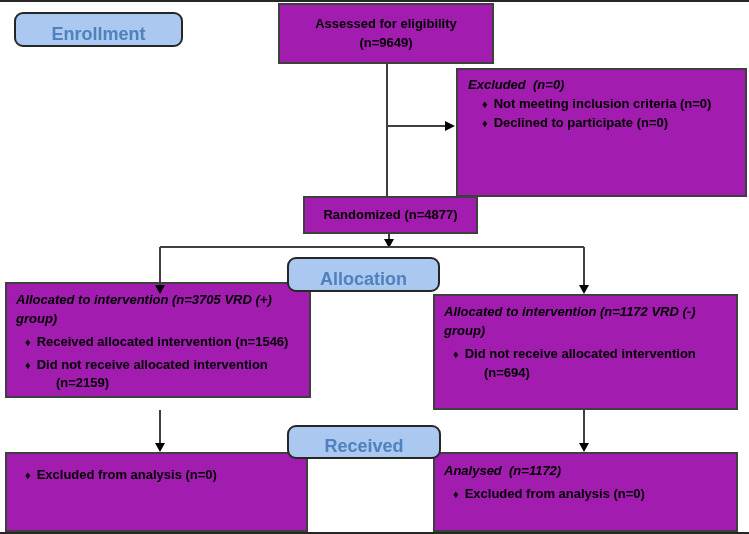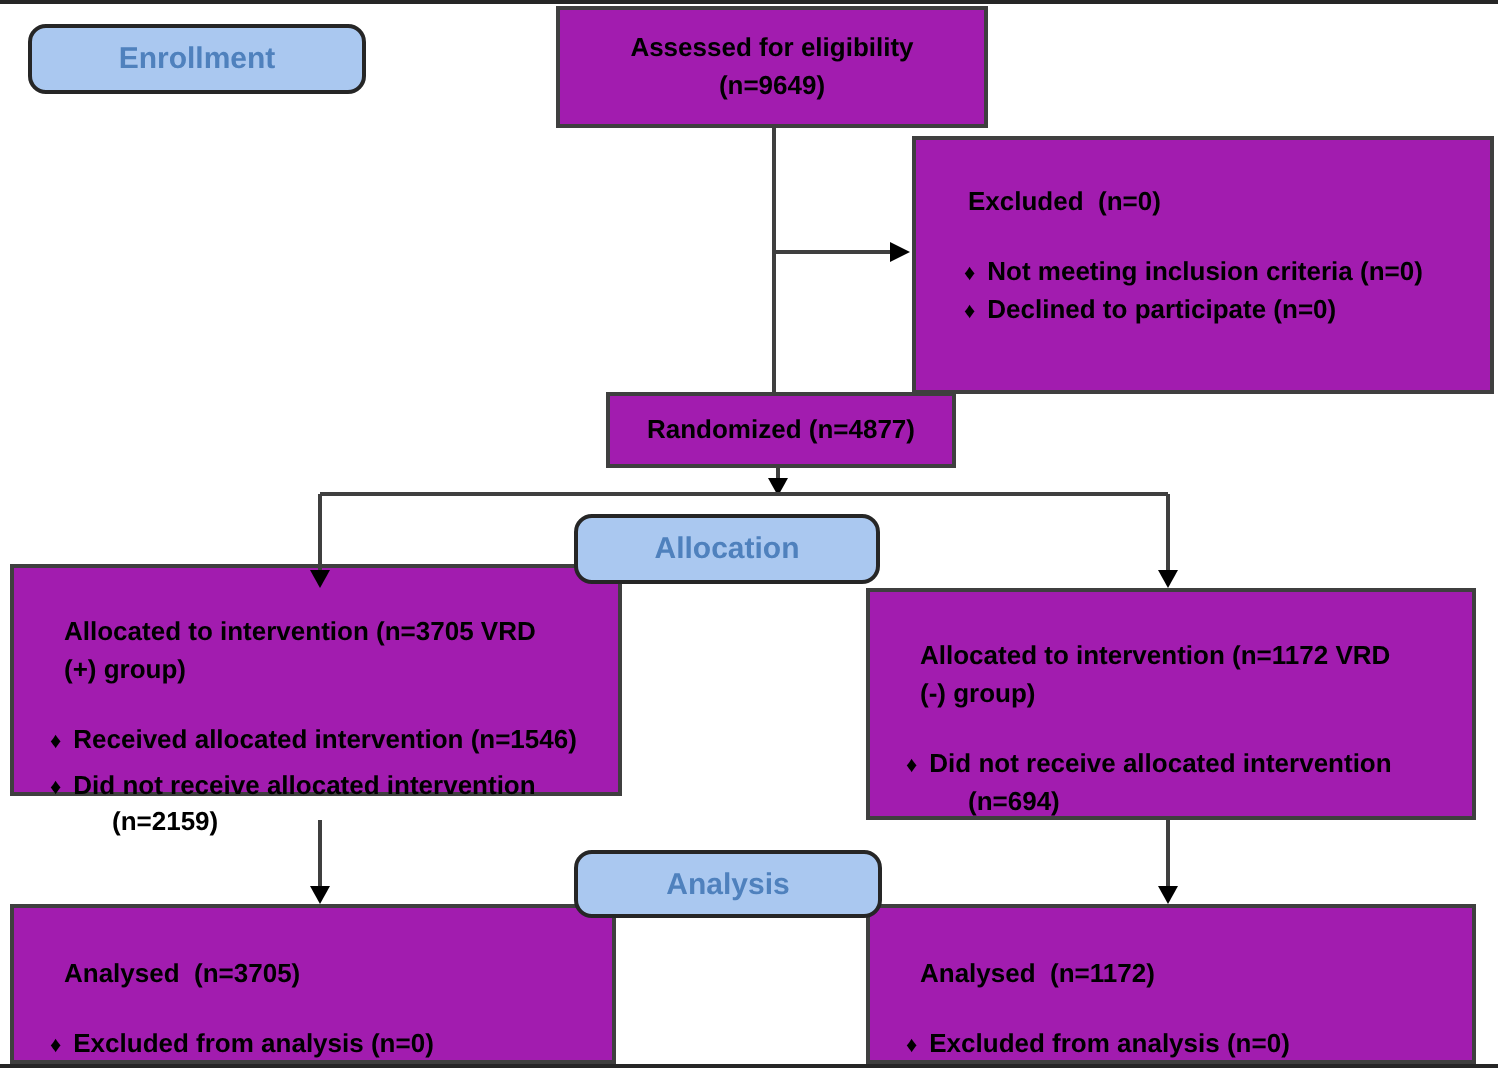--- a/index.html
+++ b/index.html
@@ -31,28 +31,28 @@
     justify-content:center;
     text-align:center;
   }
   .badge{
     position:absolute;
     box-sizing:border-box;
     background:#aac8f0;
     border:2px solid #262626;
     border-radius:9px;
     display:flex;
-    align-items:center;
+    align-items:flex-end;
     justify-content:center;
-    font-size:15px;
+    font-size:18px;
     font-weight:bold;
     color:#4f81bd;
     z-index:5;
   }
-  .title{white-space:pre-wrap;margin:16px;}
+  .title{white-space:pre-wrap;margin:0;font-style:italic;}
   .bullets{margin:0;}
   .bullet{margin:0;}
   
   .xbullet{padding-left:58px;text-indent:-44px;}
   
   .abullet{padding-left:40px;text-indent:-31px;margin-top:4px;}
   .glyph{font-size:0.85em;margin-right:6px;}
   .connectors{
     position:absolute;left:0;top:0;width:749px;height:534px;
     z-index:3;pointer-events:none;
@@ -88,21 +88,21 @@
 
   <div class="badge" style="left:14px;top:10px;width:169px;height:35px;">
     <span>Enrollment</span>
   </div>
 
   <div class="badge" style="left:287px;top:255px;width:153px;height:35px;">
     <span>Allocation</span>
   </div>
 
   <div class="badge" style="left:287px;top:423px;width:154px;height:34px;">
-    <span>Analysis</span>
+    <span>Received</span>
   </div>
 
   <div class="box center-box" style="left:278px;top:1px;width:216px;height:61px;">
     <div>Assessed for eligibility</div>
     <div>(n=9649)</div>
   </div>
 
   <div class="box" style="left:456px;top:66px;width:291px;height:129px;padding:6px 14px 6px 10px;">
     <p class="title">Excluded  (n=0)</p>
     <div class="bullets">
@@ -124,21 +124,20 @@
   </div>
 
   <div class="box" style="left:433px;top:292px;width:305px;height:116px;padding:7px 9px;">
     <p class="title">Allocated to intervention (n=1172 VRD (-) group)</p>
     <div class="bullets">
       <div class="bullet abullet"><span class="glyph">♦</span><span>Did not receive allocated intervention (n=694)</span></div>
     </div>
   </div>
 
   <div class="box" style="left:5px;top:450px;width:303px;height:80px;padding:8px 9px;">
-    <p class="title">Analysed  (n=3705)</p>
     <div class="bullets">
       <div class="bullet abullet"><span class="glyph">♦</span><span>Excluded from analysis (n=0)</span></div>
     </div>
   </div>
 
   <div class="box" style="left:433px;top:450px;width:305px;height:80px;padding:8px 9px;">
     <p class="title">Analysed  (n=1172)</p>
     <div class="bullets">
       <div class="bullet abullet"><span class="glyph">♦</span><span>Excluded from analysis (n=0)</span></div>
     </div>

